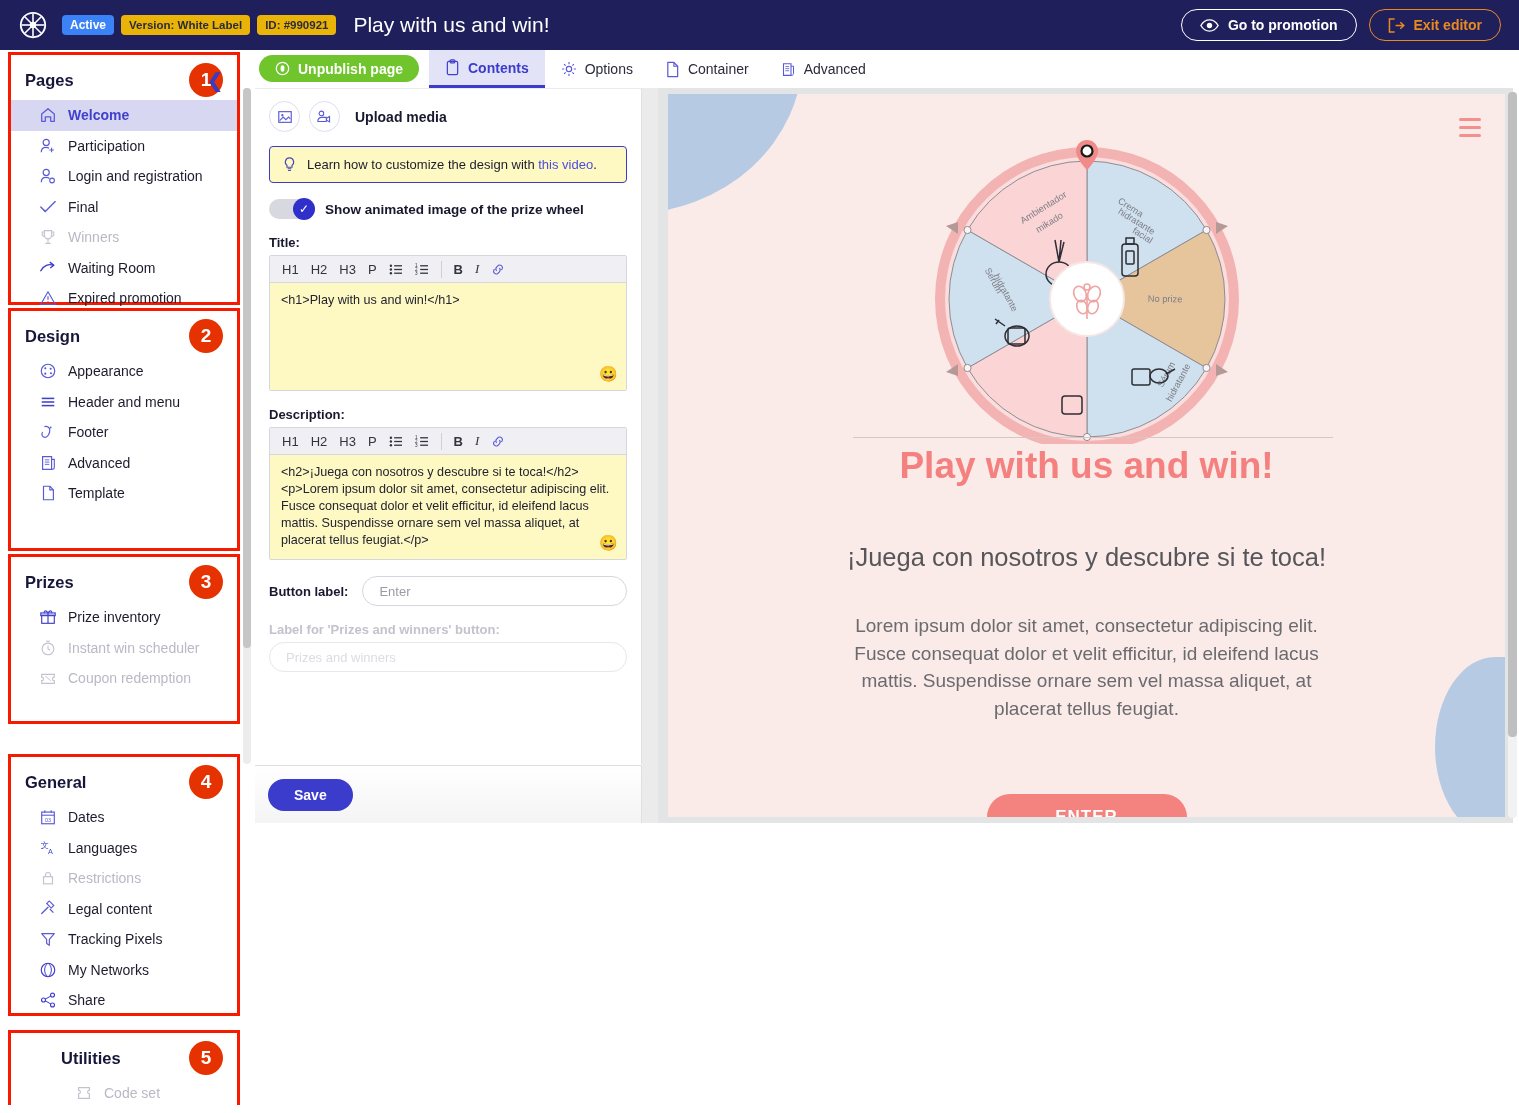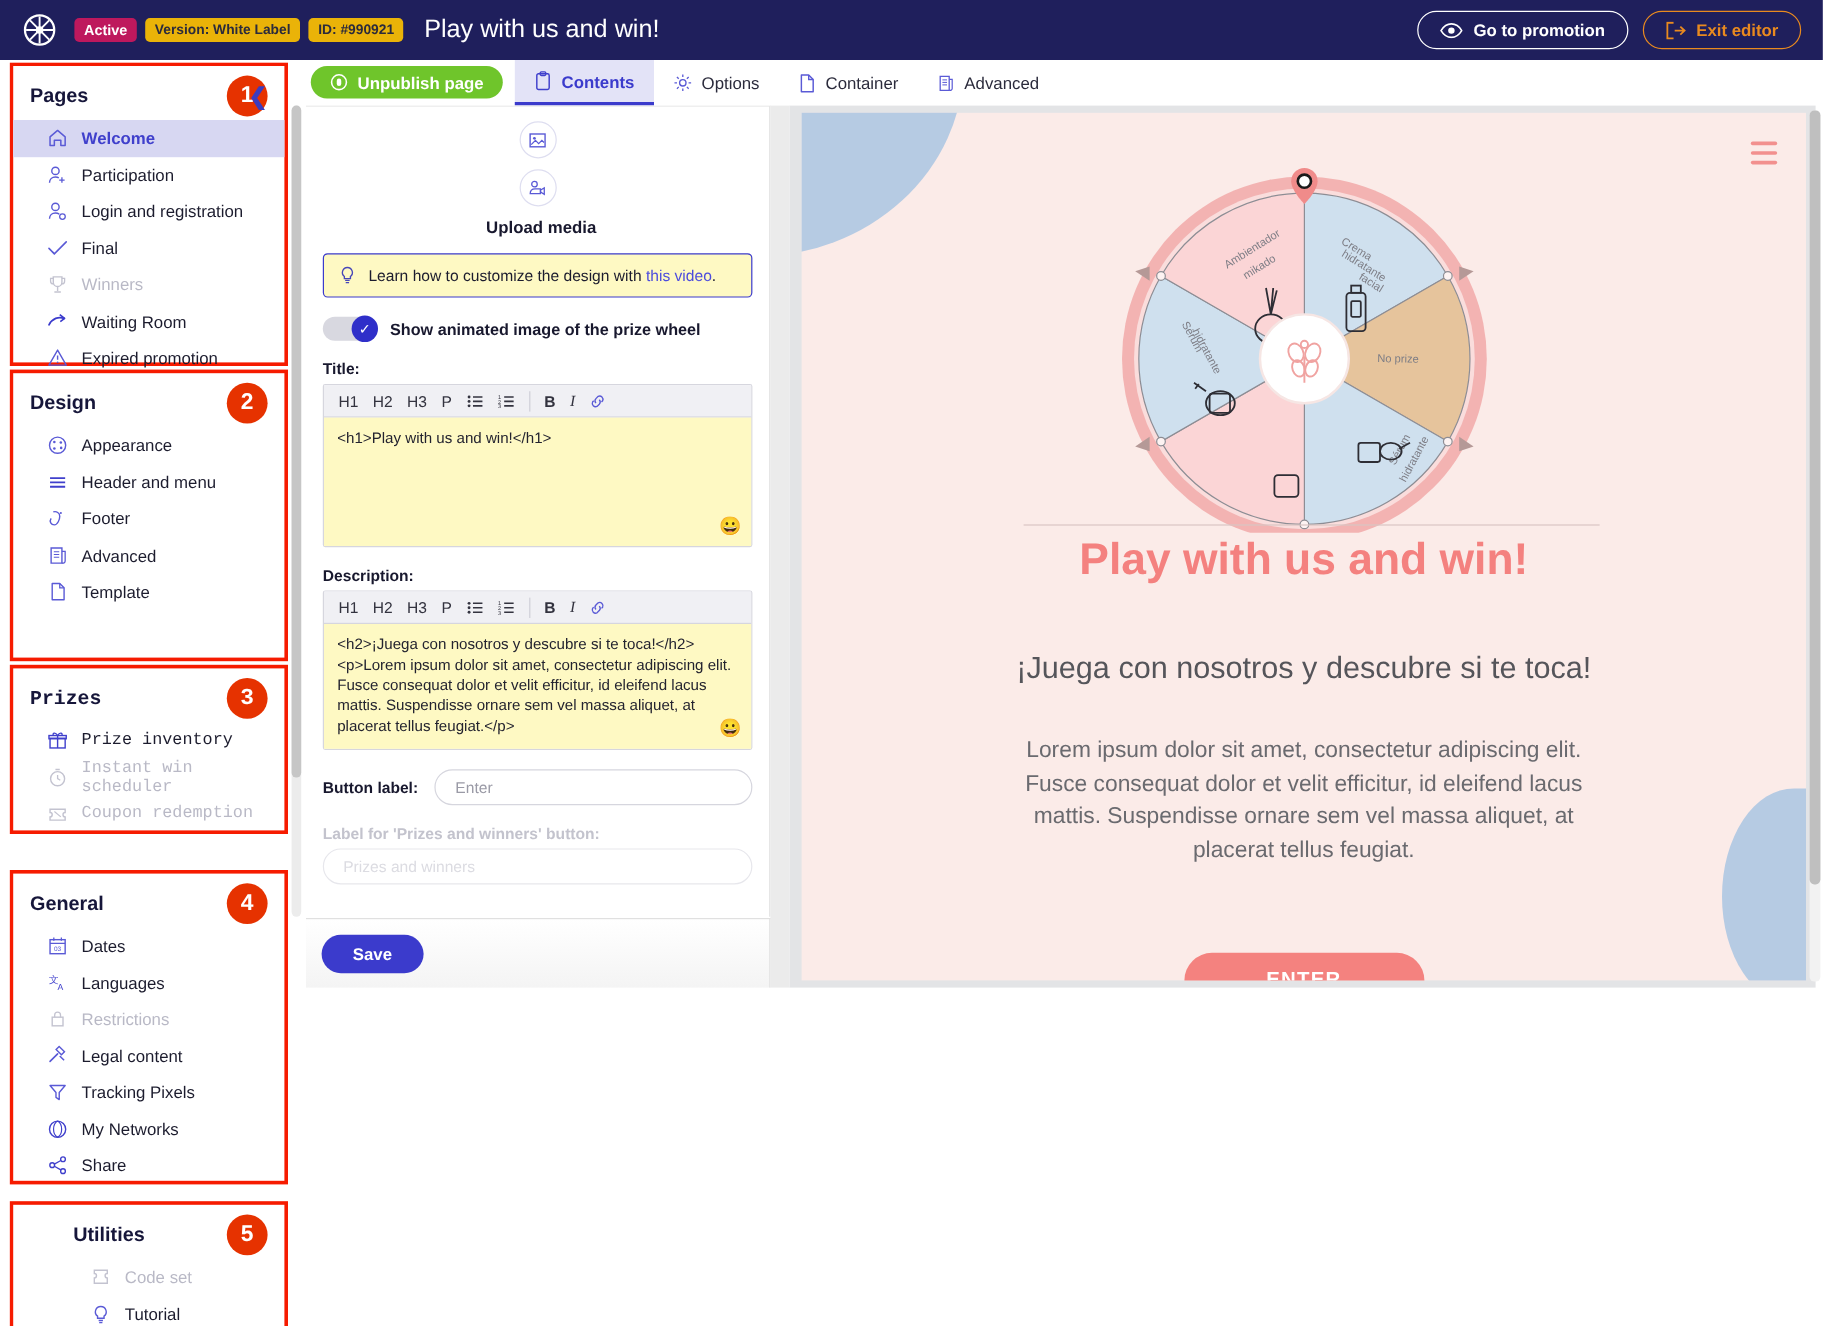--- a/index.html
+++ b/index.html
@@ -15,21 +15,21 @@
     position: absolute; left: 0; top: 0; width: 1519px; height: 50px;
     background: #1f1f5c;
     display: flex; align-items: center;
     padding: 0 18px;
   }
   #logo {
     width: 30px; height: 30px; flex: 0 0 30px;
     margin-right: 14px;
   }
   .pill-active {
-    background: #be185d; color: #fff;
+    background: #3b82f6; color: #fff;
     font-size: 12px; font-weight: bold;
     border-radius: 4px; padding: 3px 8px;
     margin-right: 7px; white-space: nowrap;
   }
   .pill-gray {
     background: #eab308; color: #2b2b3c;
     font-size: 11.5px; font-weight: bold;
     border-radius: 4px; padding: 4px 8px;
     margin-right: 7px; white-space: nowrap;
   }
@@ -119,21 +119,21 @@
 
   #editor-panel {
     position: absolute; left: 255px; top: 88px;
     width: 387px; height: 676px;
     background: #fff; border-right: 1px solid #e0e0e0;
     border-top: 1px solid #ececec;
     overflow: hidden;
   }
   #editor-inner { padding: 12px 14px 0 14px; }
 
-  .media-row { display: flex; align-items: center; gap: 9px; margin-bottom: 14px; flex-direction: column; }
+  .media-row { display: flex; align-items: center; gap: 9px; margin-bottom: 14px; }
   .media-circle {
     width: 31px; height: 31px; border-radius: 50%;
     border: 1px solid #dedef0;
     display: flex; align-items: center; justify-content: center;
     cursor: pointer;
   }
   .media-label { font-size: 14px; font-weight: bold; color: #18182e; margin-left: 6px; }
 
   #tip-box {
     border: 1.5px solid #3b3bcc; background: #fef9c3;
@@ -436,21 +436,21 @@
     </div>
     <div class="sb-item">
       <svg class="sb-icon" viewBox="0 0 20 20">
           <path d="M5 2.5h7l4 4v11H5z" fill="none" stroke="#5a5ad6" stroke-width="1.3" stroke-linejoin="round"></path>
           <path d="M12 2.5v4h4" fill="none" stroke="#5a5ad6" stroke-width="1.2"></path>
         </svg>
       <span>Template</span>
     </div>
   </div>
 
-  <div class="sb-group" style="height:141px;font-family:Liberation Mono, monospace;">
+  <div class="sb-group" style="height:170px;">
     <div class="sb-title">Prizes</div>
     <div class="sb-badge">3</div>
 
     <div class="sb-item">
       <svg class="sb-icon" viewBox="0 0 20 20">
           <rect x="3" y="8" width="14" height="9" fill="none" stroke="#4040cc" stroke-width="1.3"></rect>
           <rect x="2" y="5.5" width="16" height="3" fill="none" stroke="#4040cc" stroke-width="1.3"></rect>
           <path d="M10 5.5v11.5" stroke="#4040cc" stroke-width="1.3"></path>
           <path d="M10 5.5C8 2 5 3 6 5.5M10 5.5c2-3.5 5-2.5 4 0" fill="none" stroke="#4040cc" stroke-width="1.2"></path>
         </svg>

